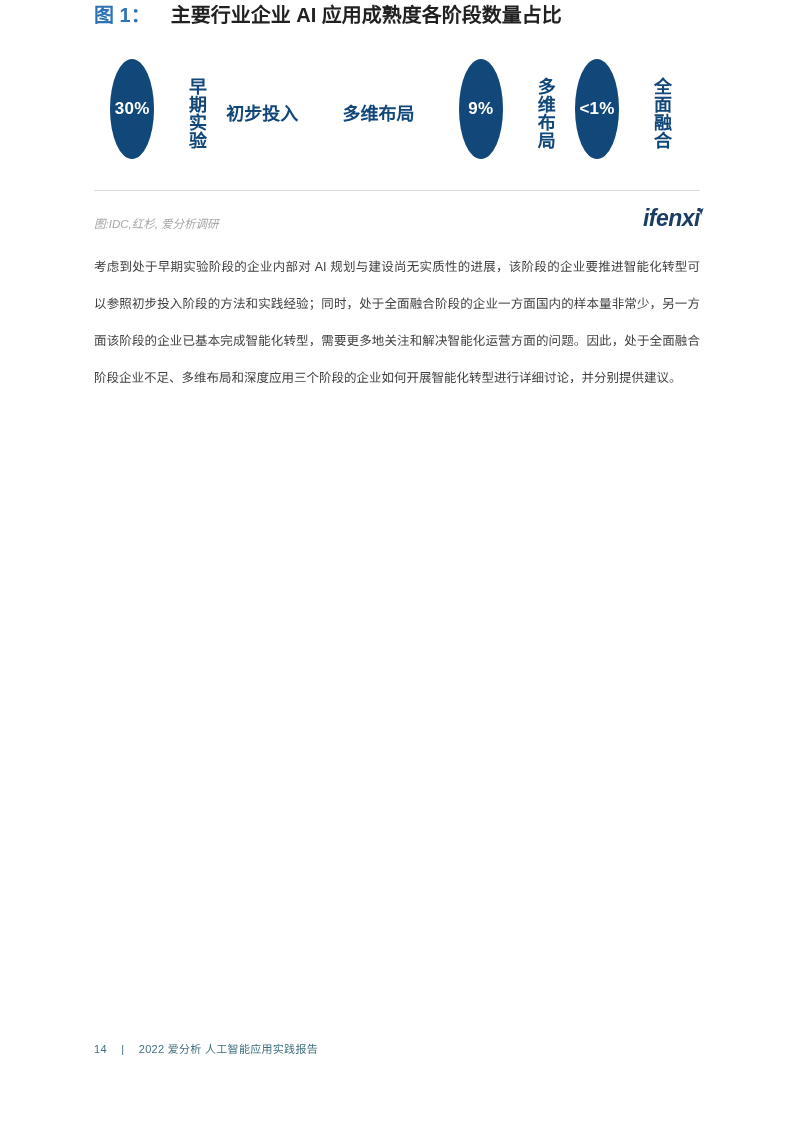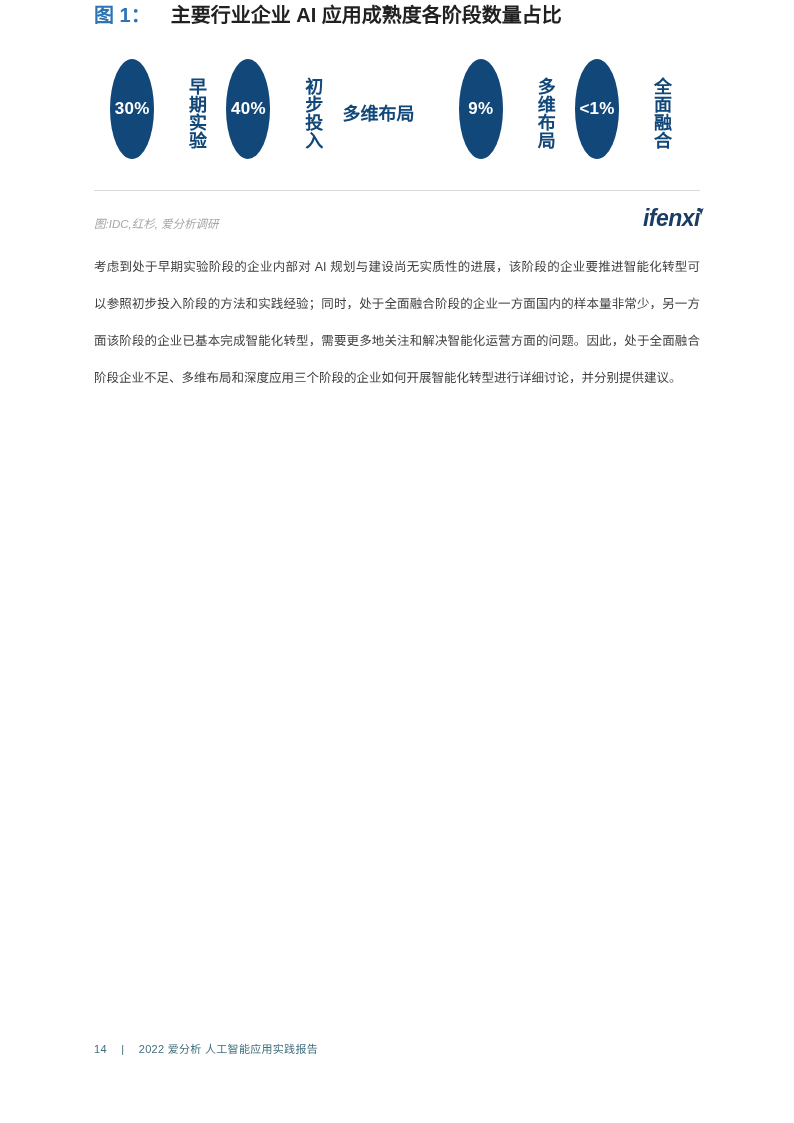--- a/index.html
+++ b/index.html
@@ -81,23 +81,20 @@
   <div class="chart">
 
     <div class="stage">
       <div class="circle">
         <span class="stage-value">30%</span>
       </div>
       <div class="stage-label">早期实验</div>
     </div>
 
     <div class="stage">
-      <div class="circle">
-        <span class="stage-value">40%</span>
-      </div>
       <div class="stage-label">初步投入</div>
     </div>
 
     <div class="stage">
       <div class="stage-label">多维布局</div>
     </div>
 
     <div class="stage">
       <div class="circle">
         <span class="stage-value">9%</span>

